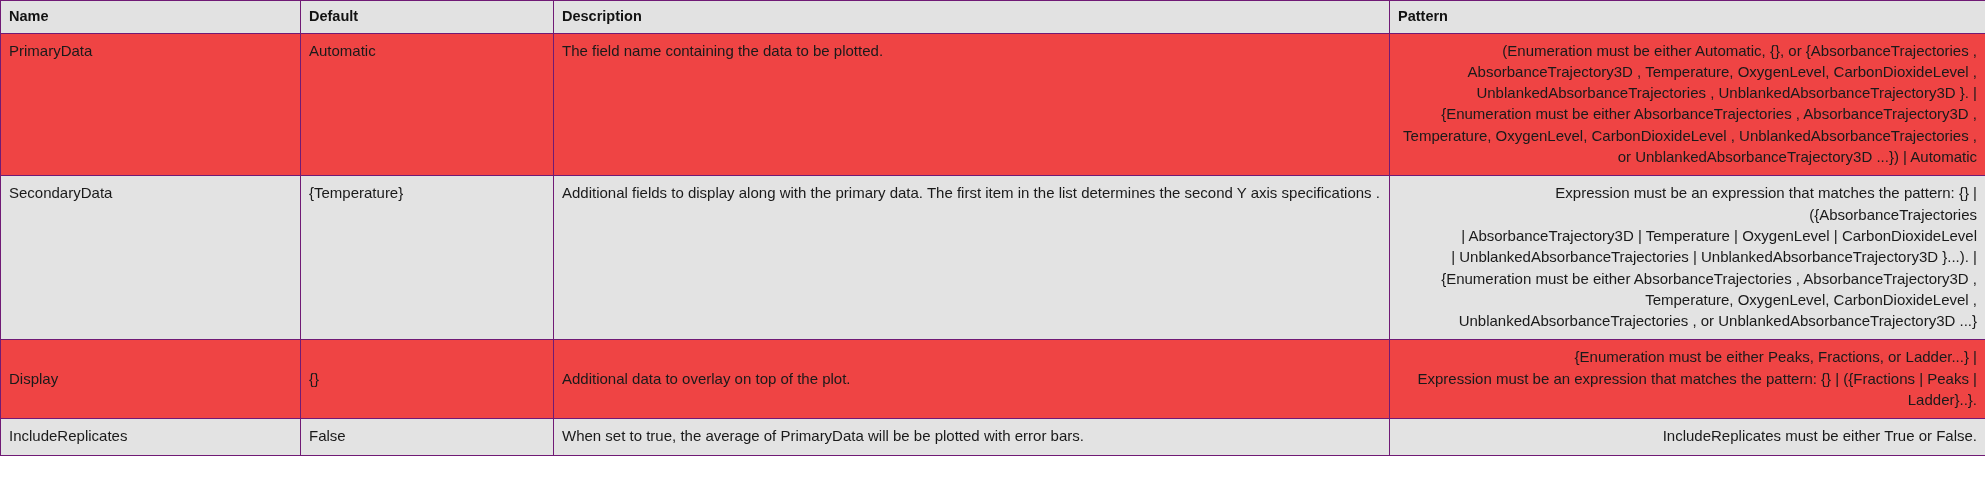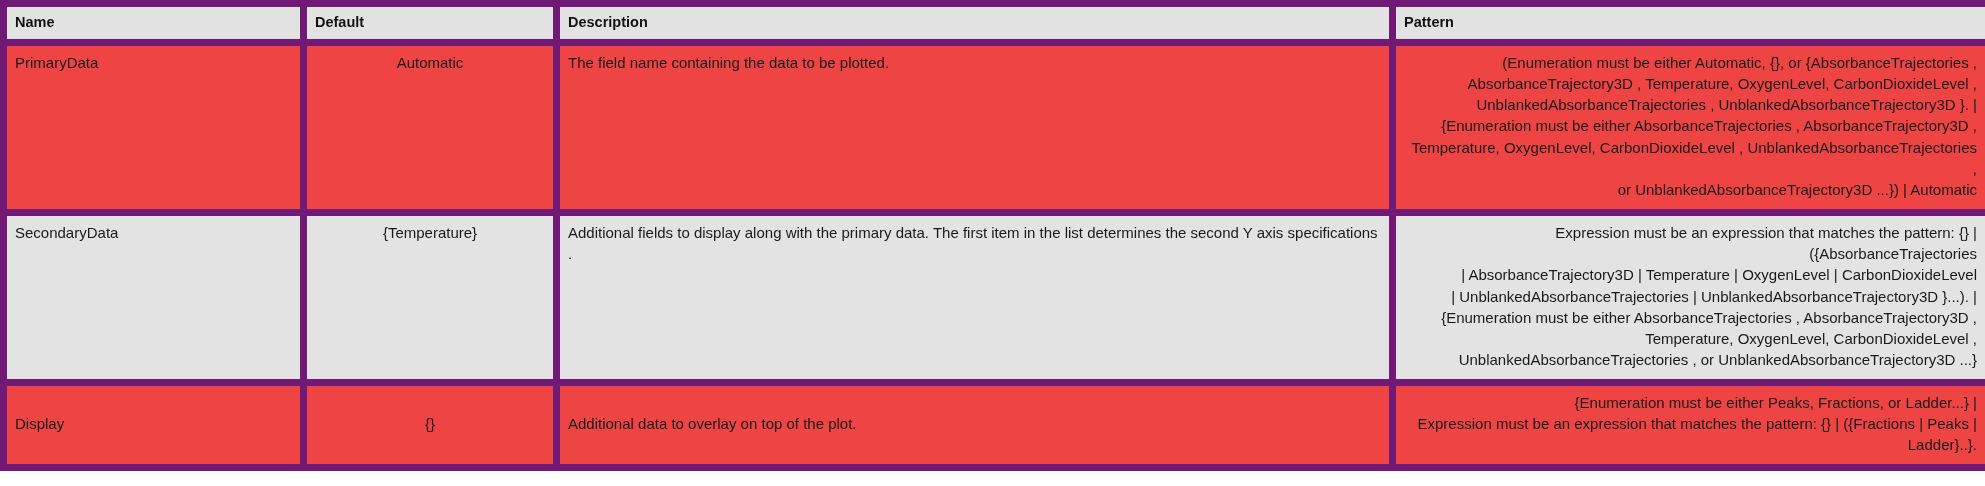--- a/index.html
+++ b/index.html
@@ -12,21 +12,21 @@
     width: 1985px;
     height: 486px;
     overflow: hidden;
   }
   .doc-table {
     border-collapse: collapse;
     width: 1985px;
     table-layout: fixed;
   }
   .doc-table th, .doc-table td {
-    border: 7px solid #701a75;
+    border: 1px solid #701a75;
     vertical-align: top;
     padding: 6px 8px 8px 8px;
     font-size: 15px;
     line-height: 1.42;
     color: #1a1a1a;
     word-wrap: break-word;
     overflow-wrap: break-word;
   }
   .doc-table th {
     background: #e2e2e2;
@@ -58,21 +58,20 @@
   }
   .pattern-line {
     display: block;
     white-space: normal;
   }
   .desc-cell {
     font-size: 15px;
   }
   .default-cell {
     font-size: 15px;
-    text-align: center;
   }
   
   td.vc { vertical-align: middle; }
 </style>
 </head>
 <body>
 
 <table class="doc-table">
   <colgroup>
     <col class="c-name">
@@ -127,16 +126,26 @@
         <span>Display</span>
       </td>
       <td class="default-cell vc">{}</td>
       <td class="desc-cell vc">Additional  data to overlay on top of the plot.</td>
       <td class="pattern-cell">
         <span class="pattern-line">{Enumeration must be either Peaks, Fractions, or Ladder...} |</span>
         <span class="pattern-line">Expression must be an expression that matches the pattern: {} | ({Fractions | Peaks | Ladder}..}.</span>
       </td>
     </tr>
 
+    <tr class="row-shaded">
+      <td class="cell-name">
+        <span>IncludeReplicates</span>
+      </td>
+      <td class="default-cell">False</td>
+      <td class="desc-cell">When set to true, the average of PrimaryData will be be plotted with error bars.</td>
+      <td class="pattern-cell">
+        <span class="pattern-line">IncludeReplicates  must be either True or False.</span>
+      </td>
+    </tr>
 
 
   </tbody>
 </table>
 
 </body></html>

